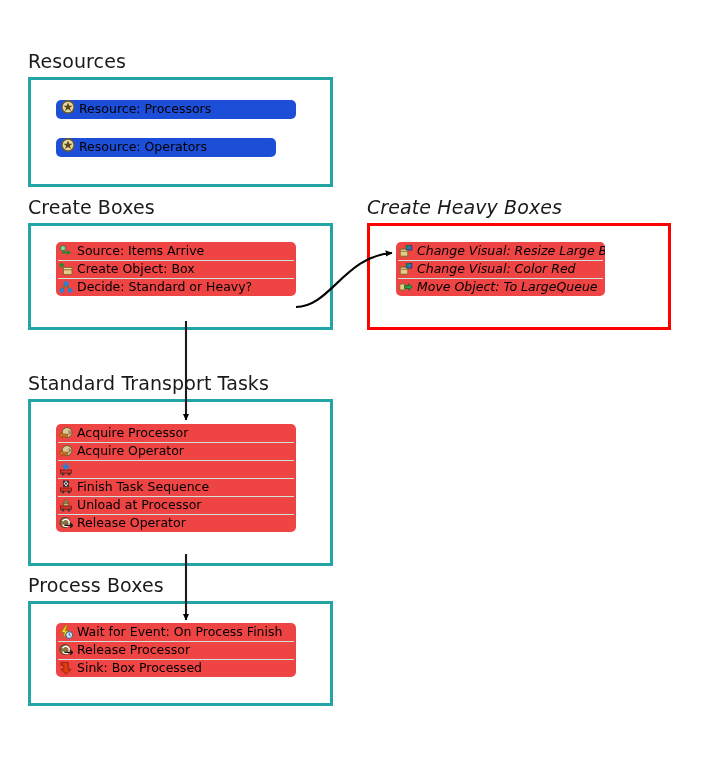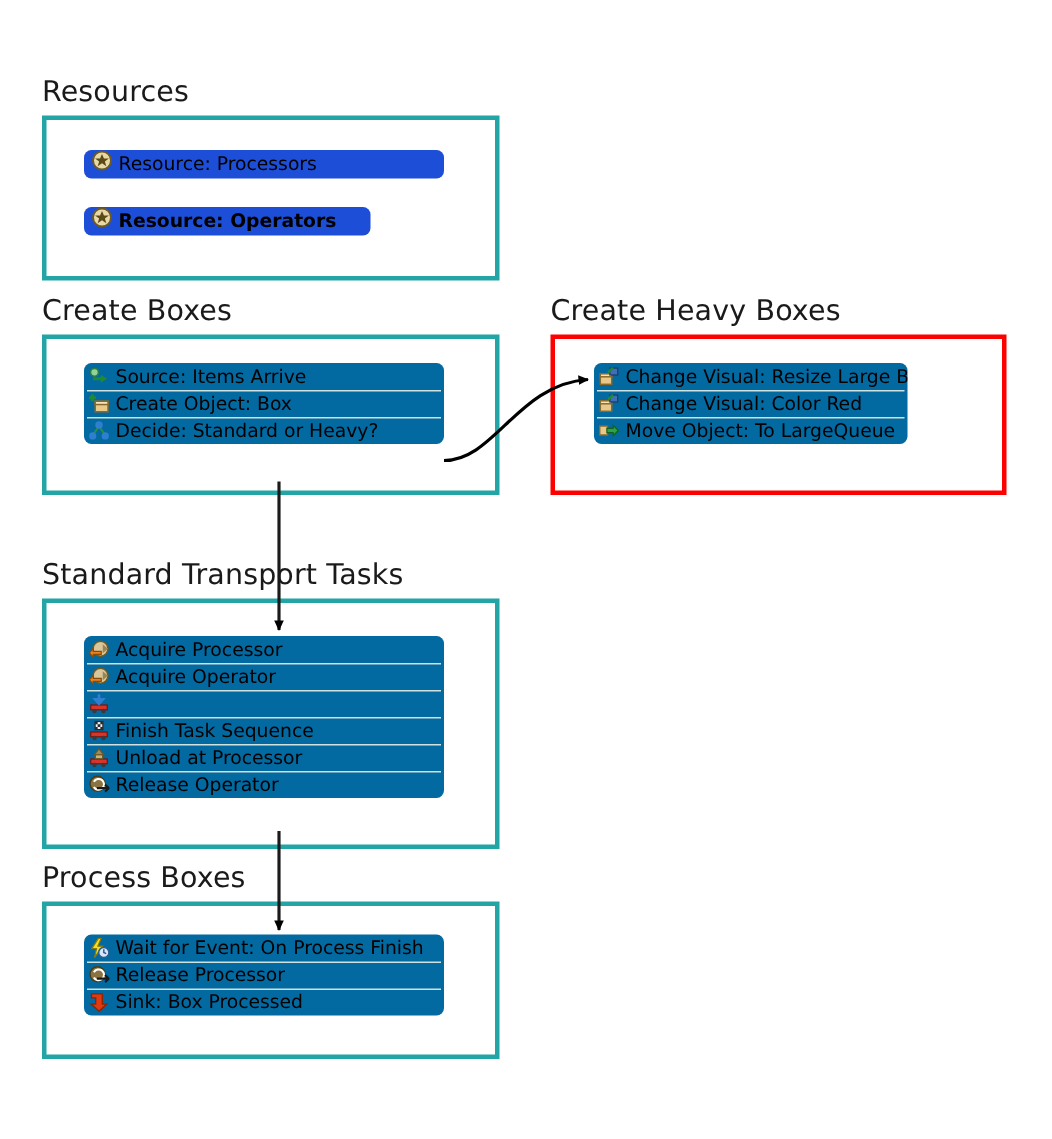--- a/index.html
+++ b/index.html
@@ -50,21 +50,21 @@
   }
 
   
   .item-list {
     position: absolute;
     box-sizing: border-box;
     border-radius: 5px;
     overflow: hidden;
   }
   .item-list.flow {
-    background: #0369a1;
+    background: #ef4444;
   }
 
   .item {
     position: relative;
     display: flex;
     align-items: center;
     height: 18px;
     padding-left: 3px;
     box-sizing: border-box;
     white-space: nowrap;
@@ -126,21 +126,21 @@
     <div class="res-item" style="left:28px; top:50px; width:240px;">
       <span class="item-icon">
         <svg width="14" height="14" viewBox="0 0 14 14">
           <circle cx="7" cy="7" r="6" fill="#e8d7a8" stroke="#6e5a20" stroke-width="1.3"></circle>
           <path d="M7 2.6 L8.3 5.7 L11.6 5.7 L8.9 7.7 L9.9 10.9 L7 8.9 L4.1 10.9 L5.1 7.7 L2.4 5.7 L5.7 5.7 Z" fill="#5b4a16"></path>
         </svg>
       </span>
       <span class="item-label">Resource: Processors</span>
     </div>
 
-    <div class="res-item" style="left:28px; top:88px; width:191px;font-weight:bold;">
+    <div class="res-item" style="left:28px; top:88px; width:220px;">
       <span class="item-icon">
         <svg width="14" height="14" viewBox="0 0 14 14">
           <circle cx="7" cy="7" r="6" fill="#e8d7a8" stroke="#6e5a20" stroke-width="1.3"></circle>
           <path d="M7 2.6 L8.3 5.7 L11.6 5.7 L8.9 7.7 L9.9 10.9 L7 8.9 L4.1 10.9 L5.1 7.7 L2.4 5.7 L5.7 5.7 Z" fill="#5b4a16"></path>
         </svg>
       </span>
       <span class="item-label">Resource: Operators</span>
     </div>
   </div>
 
@@ -176,21 +176,21 @@
             <circle cx="7" cy="3.4" r="2.5" fill="#2f7fd0"></circle>
             <circle cx="2.8" cy="10.6" r="2.4" fill="#2f7fd0"></circle>
             <circle cx="11.2" cy="10.6" r="2.4" fill="#2f7fd0"></circle>
           </svg>
         </span>
         <span class="item-label">Decide: Standard or Heavy?</span>
       </div>
     </div>
   </div>
 
-  <div class="group" style="left:367px; top:172px; width:304px; height:134px;">
+  <div class="group" style="left:367px; top:172px; width:304px; height:134px;font-style:italic;">
     <div class="group-title">Create Heavy Boxes</div>
     <div class="group-box danger" style="top:27px; width:304px; height:107px;"></div>
 
     <div class="item-list flow" style="left:29px; top:46px; width:209px;">
       <div class="item">
         <span class="item-icon">
           <svg width="14" height="14" viewBox="0 0 14 14">
             <rect x="1.2" y="5.2" width="7.6" height="7" fill="#e8c98a" stroke="#8a6a2a" stroke-width="1"></rect>
             <rect x="1.2" y="5.2" width="7.6" height="2" fill="#f5e3bb" stroke="#8a6a2a" stroke-width="1"></rect>
             <rect x="7.6" y="1.4" width="5.2" height="4.6" fill="#3f6fb5" stroke="#203f6e" stroke-width="0.9"></rect>

